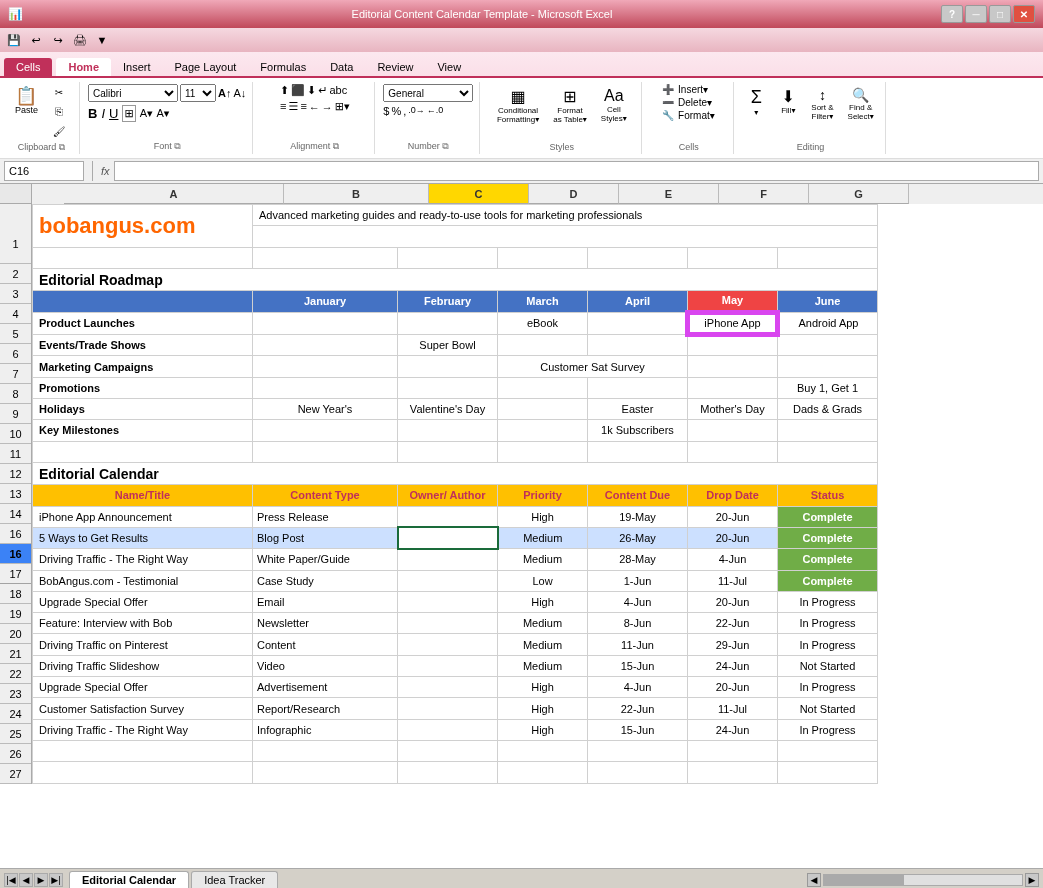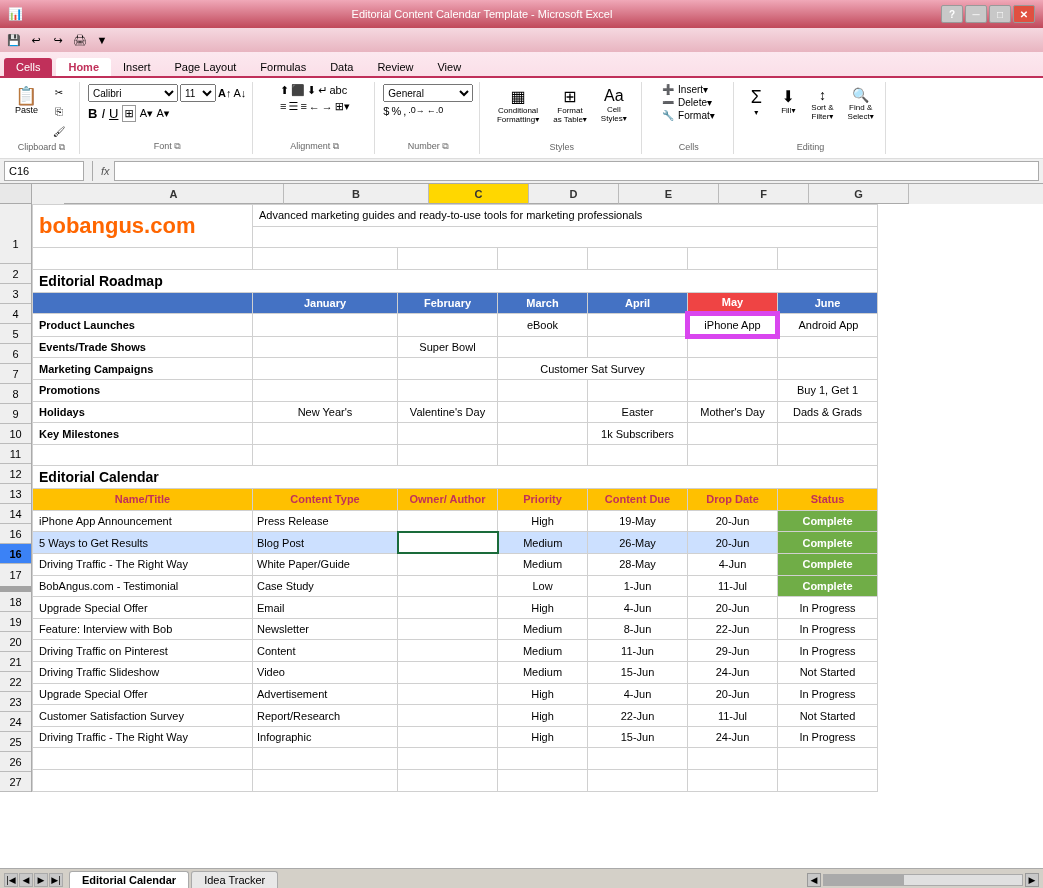--- a/index.html
+++ b/index.html
@@ -386,21 +386,21 @@
           <div style="height:20px;display:flex;align-items:center;justify-content:center;font-size:11px;border-bottom:1px solid #bbb;">7</div>
           <div style="height:20px;display:flex;align-items:center;justify-content:center;font-size:11px;border-bottom:1px solid #bbb;">8</div>
           <div style="height:20px;display:flex;align-items:center;justify-content:center;font-size:11px;border-bottom:1px solid #bbb;">9</div>
           <div style="height:20px;display:flex;align-items:center;justify-content:center;font-size:11px;border-bottom:1px solid #bbb;">10</div>
           <div style="height:20px;display:flex;align-items:center;justify-content:center;font-size:11px;border-bottom:1px solid #bbb;">11</div>
           <div style="height:20px;display:flex;align-items:center;justify-content:center;font-size:11px;border-bottom:1px solid #bbb;">12</div>
           <div style="height:20px;display:flex;align-items:center;justify-content:center;font-size:11px;border-bottom:1px solid #bbb;">13</div>
           <div style="height:20px;display:flex;align-items:center;justify-content:center;font-size:11px;border-bottom:1px solid #bbb;">14</div>
           <div style="height:20px;display:flex;align-items:center;justify-content:center;font-size:11px;border-bottom:1px solid #bbb;">16</div>
           <div style="height:20px;display:flex;align-items:center;justify-content:center;font-size:11px;border-bottom:1px solid #bbb;background:#3b82f6;font-weight:bold;">16</div>
-          <div style="height:28px;display:flex;align-items:center;justify-content:center;font-size:11px;border-bottom:6px solid #a3a3a3;">17</div>
+          <div style="height:20px;display:flex;align-items:center;justify-content:center;font-size:11px;border-bottom:1px solid #a3a3a3;">17</div>
           <div style="height:20px;display:flex;align-items:center;justify-content:center;font-size:11px;border-bottom:1px solid #bbb;">18</div>
           <div style="height:20px;display:flex;align-items:center;justify-content:center;font-size:11px;border-bottom:1px solid #bbb;">19</div>
           <div style="height:20px;display:flex;align-items:center;justify-content:center;font-size:11px;border-bottom:1px solid #bbb;">20</div>
           <div style="height:20px;display:flex;align-items:center;justify-content:center;font-size:11px;border-bottom:1px solid #bbb;">21</div>
           <div style="height:20px;display:flex;align-items:center;justify-content:center;font-size:11px;border-bottom:1px solid #bbb;">22</div>
           <div style="height:20px;display:flex;align-items:center;justify-content:center;font-size:11px;border-bottom:1px solid #bbb;">23</div>
           <div style="height:20px;display:flex;align-items:center;justify-content:center;font-size:11px;border-bottom:1px solid #bbb;">24</div>
           <div style="height:20px;display:flex;align-items:center;justify-content:center;font-size:11px;border-bottom:1px solid #bbb;">25</div>
           <div style="height:20px;display:flex;align-items:center;justify-content:center;font-size:11px;border-bottom:1px solid #bbb;">26</div>
           <div style="height:20px;display:flex;align-items:center;justify-content:center;font-size:11px;border-bottom:1px solid #bbb;">27</div>

